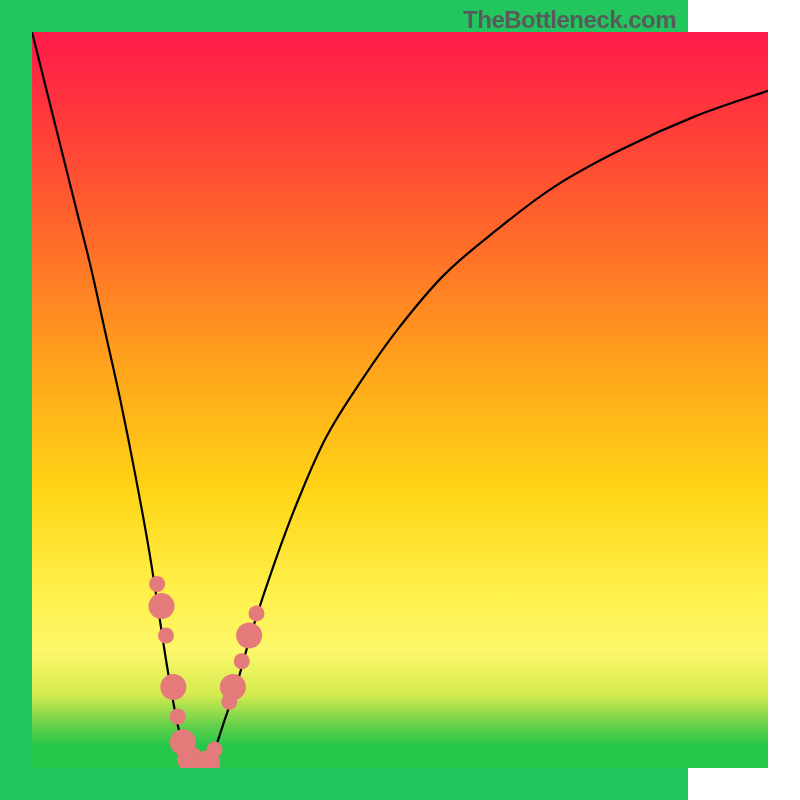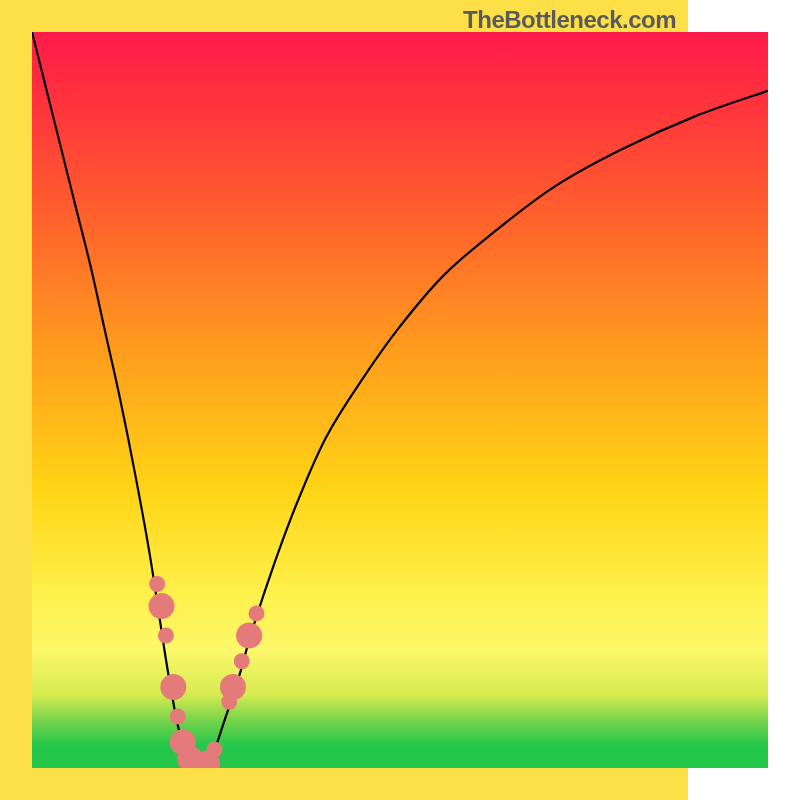--- a/index.html
+++ b/index.html
@@ -6,21 +6,21 @@
     margin: 0;
     padding: 0;
     width: 800px;
     height: 800px;
     overflow: hidden;
   }
   .container {
     position: relative;
     width: 688px;
     height: 800px;
-    background: #fde047;
+    background: #22c55e;
   }
   .plot-area {
     position: absolute;
     left: 32px;
     top: 32px;
     width: 736px;
     height: 736px;
     background: linear-gradient(
       to bottom,
       #ff1a4a 0%,

